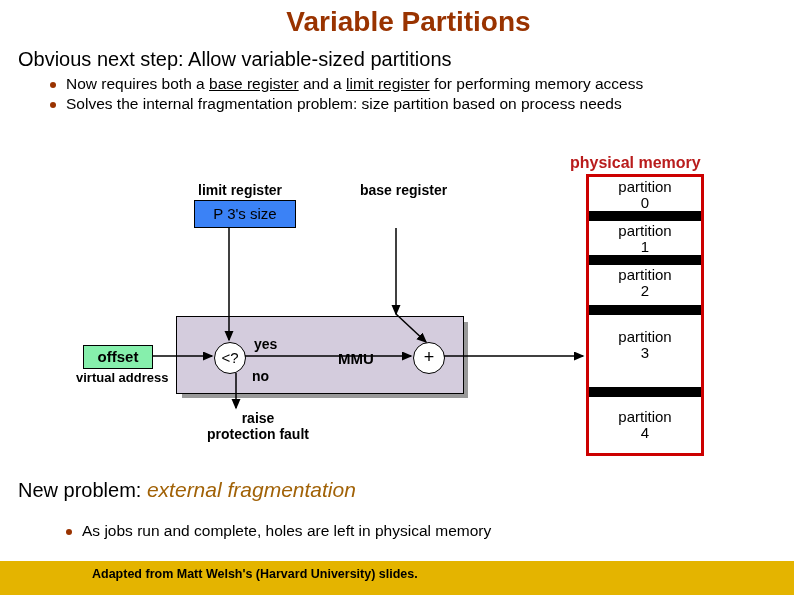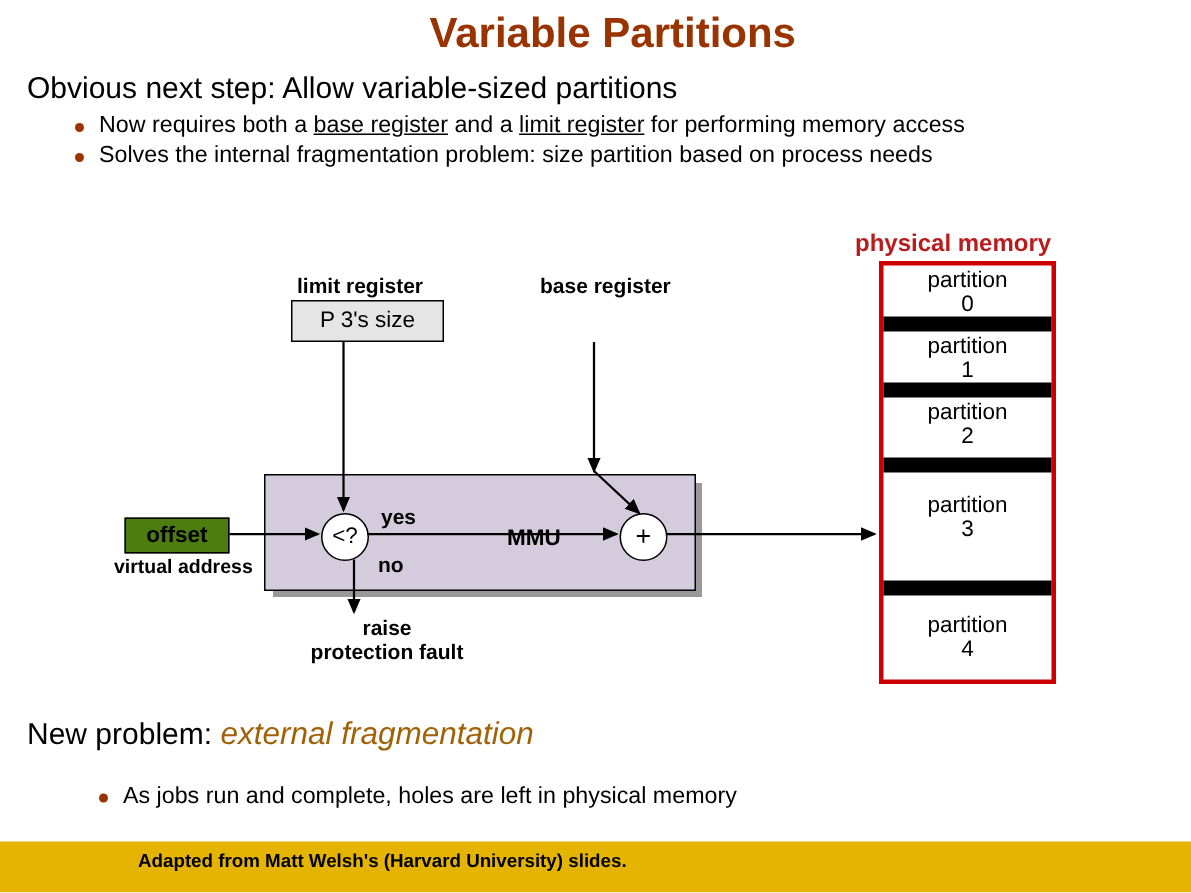--- a/index.html
+++ b/index.html
@@ -63,31 +63,31 @@
   .reg-label {
     position: absolute;
     font-size: 14px;
     font-weight: bold;
     color: #000;
   }
   .reg-box {
     position: absolute;
     width: 100px; height: 26px;
     border: 1.5px solid #000;
-    background: #e5e5e5;
+    background: #3b82f6;
     font-size: 15px;
     text-align: center;
     line-height: 26px;
   }
   .offset-box {
     position: absolute;
     left: 65px; top: 195px;
     width: 68px; height: 22px;
     border: 1.5px solid #000;
-    background: #4d7c0f;
+    background: #86efac;
     font-size: 15px; font-weight: bold;
     text-align: center; line-height: 22px;
   }
   .va-label {
     position: absolute;
     left: 58px; top: 220px;
     font-size: 13px; font-weight: bold;
   }
   .mmu-shadow {
     position: absolute;

